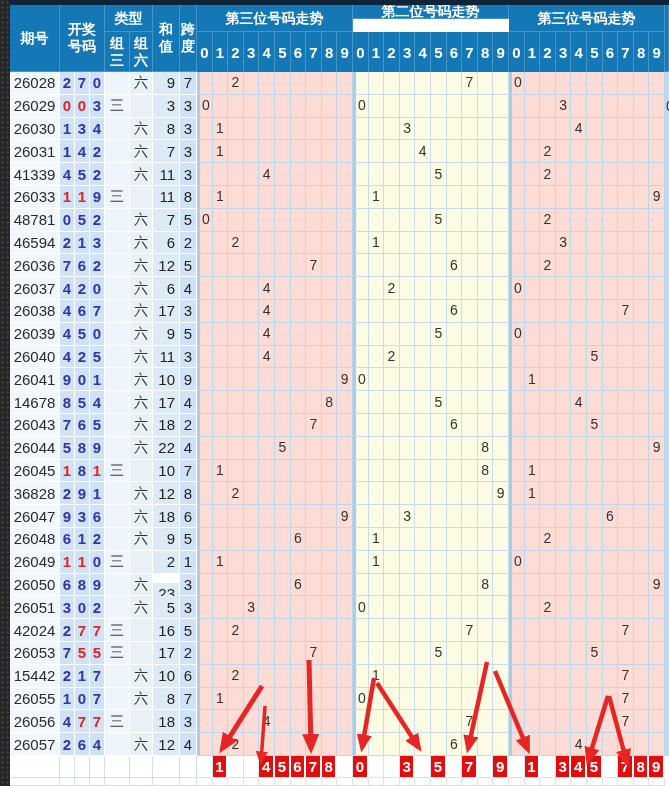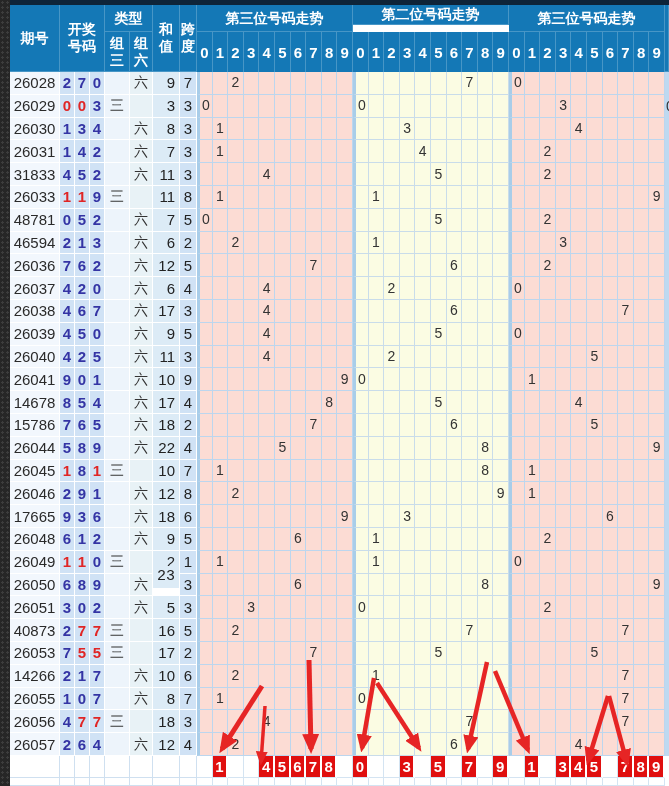--- a/index.html
+++ b/index.html
@@ -57,21 +57,21 @@
       <div class="cell hd-digit" style="left: 197px; top: 32px; width: 15.6px; height: 40px;">0</div>
       <div class="cell hd-digit" style="left: 212.6px; top: 32px; width: 15.6px; height: 40px;">1</div>
       <div class="cell hd-digit" style="left: 228.2px; top: 32px; width: 15.6px; height: 40px;">2</div>
       <div class="cell hd-digit" style="left: 243.8px; top: 32px; width: 15.6px; height: 40px;">3</div>
       <div class="cell hd-digit" style="left: 259.4px; top: 32px; width: 15.6px; height: 40px;">4</div>
       <div class="cell hd-digit" style="left: 275px; top: 32px; width: 15.6px; height: 40px;">5</div>
       <div class="cell hd-digit" style="left: 290.6px; top: 32px; width: 15.6px; height: 40px;">6</div>
       <div class="cell hd-digit" style="left: 306.2px; top: 32px; width: 15.6px; height: 40px;">7</div>
       <div class="cell hd-digit" style="left: 321.8px; top: 32px; width: 15.6px; height: 40px;">8</div>
       <div class="cell hd-digit" style="left: 337.4px; top: 32px; width: 15.6px; height: 40px;">9</div>
-      <div class="cell hd" style="left: 353px; top: 5px; width: 156px; height: 20px;">第二位号码走势</div>
+      <div class="cell hd" style="left: 353px; top: 5px; width: 156px; height: 14px;">第二位号码走势</div>
       <div class="cell hd-digit" style="left: 353px; top: 32px; width: 15.6px; height: 40px;">0</div>
       <div class="cell hd-digit" style="left: 368.6px; top: 32px; width: 15.6px; height: 40px;">1</div>
       <div class="cell hd-digit" style="left: 384.2px; top: 32px; width: 15.6px; height: 40px;">2</div>
       <div class="cell hd-digit" style="left: 399.8px; top: 32px; width: 15.6px; height: 40px;">3</div>
       <div class="cell hd-digit" style="left: 415.4px; top: 32px; width: 15.6px; height: 40px;">4</div>
       <div class="cell hd-digit" style="left: 431px; top: 32px; width: 15.6px; height: 40px;">5</div>
       <div class="cell hd-digit" style="left: 446.6px; top: 32px; width: 15.6px; height: 40px;">6</div>
       <div class="cell hd-digit" style="left: 462.2px; top: 32px; width: 15.6px; height: 40px;">7</div>
       <div class="cell hd-digit" style="left: 477.8px; top: 32px; width: 15.6px; height: 40px;">8</div>
       <div class="cell hd-digit" style="left: 493.4px; top: 32px; width: 15.6px; height: 40px;">9</div>
@@ -236,21 +236,21 @@
       <div class="cell tc p" style="left: 524.6px; top: 140.4px; width: 15.6px; height: 22.8px;"></div>
       <div class="cell tc p" style="left: 540.2px; top: 140.4px; width: 15.6px; height: 22.8px;">2</div>
       <div class="cell tc p" style="left: 555.8px; top: 140.4px; width: 15.6px; height: 22.8px;"></div>
       <div class="cell tc p" style="left: 571.4px; top: 140.4px; width: 15.6px; height: 22.8px;"></div>
       <div class="cell tc p" style="left: 587px; top: 140.4px; width: 15.6px; height: 22.8px;"></div>
       <div class="cell tc p" style="left: 602.6px; top: 140.4px; width: 15.6px; height: 22.8px;"></div>
       <div class="cell tc p" style="left: 618.2px; top: 140.4px; width: 15.6px; height: 22.8px;"></div>
       <div class="cell tc p" style="left: 633.8px; top: 140.4px; width: 15.6px; height: 22.8px;"></div>
       <div class="cell tc p" style="left: 649.4px; top: 140.4px; width: 15.6px; height: 22.8px;"></div>
       <div class="cell edge" style="left: 665px; top: 140.4px; width: 4px; height: 22.8px;"></div>
-      <div class="cell c-period" style="left: 10px; top: 163.2px; width: 50px; height: 22.8px;">31833</div>
+      <div class="cell c-period" style="left: 10px; top: 163.2px; width: 50px; height: 22.8px;">41339</div>
       <div class="cell c-digit" style="left: 60px; top: 163.2px; width: 15px; height: 22.8px;">4</div>
       <div class="cell c-digit" style="left: 75px; top: 163.2px; width: 15px; height: 22.8px;">5</div>
       <div class="cell c-digit" style="left: 90px; top: 163.2px; width: 15px; height: 22.8px;">2</div>
       <div class="cell c-zu3" style="left: 105px; top: 163.2px; width: 25px; height: 22.8px;"></div>
       <div class="cell c-zu6" style="left: 130px; top: 163.2px; width: 23px; height: 22.8px;">六</div>
       <div class="cell c-sum" style="left: 153px; top: 163.2px; width: 27px; height: 22.8px;">11</div>
       <div class="cell c-span" style="left: 180px; top: 163.2px; width: 17px; height: 22.8px;">3</div>
       <div class="cell tc p secstart" style="left: 197px; top: 163.2px; width: 15.6px; height: 22.8px;"></div>
       <div class="cell tc p" style="left: 212.6px; top: 163.2px; width: 15.6px; height: 22.8px;"></div>
       <div class="cell tc p" style="left: 228.2px; top: 163.2px; width: 15.6px; height: 22.8px;"></div>
@@ -665,21 +665,21 @@
       <div class="cell tc p" style="left: 524.6px; top: 391.2px; width: 15.6px; height: 22.8px;"></div>
       <div class="cell tc p" style="left: 540.2px; top: 391.2px; width: 15.6px; height: 22.8px;"></div>
       <div class="cell tc p" style="left: 555.8px; top: 391.2px; width: 15.6px; height: 22.8px;"></div>
       <div class="cell tc p" style="left: 571.4px; top: 391.2px; width: 15.6px; height: 22.8px;">4</div>
       <div class="cell tc p" style="left: 587px; top: 391.2px; width: 15.6px; height: 22.8px;"></div>
       <div class="cell tc p" style="left: 602.6px; top: 391.2px; width: 15.6px; height: 22.8px;"></div>
       <div class="cell tc p" style="left: 618.2px; top: 391.2px; width: 15.6px; height: 22.8px;"></div>
       <div class="cell tc p" style="left: 633.8px; top: 391.2px; width: 15.6px; height: 22.8px;"></div>
       <div class="cell tc p" style="left: 649.4px; top: 391.2px; width: 15.6px; height: 22.8px;"></div>
       <div class="cell edge" style="left: 665px; top: 391.2px; width: 4px; height: 22.8px;"></div>
-      <div class="cell c-period" style="left: 10px; top: 414px; width: 50px; height: 22.8px;">15786</div>
+      <div class="cell c-period" style="left: 10px; top: 414px; width: 50px; height: 22.8px;">26043</div>
       <div class="cell c-digit" style="left: 60px; top: 414px; width: 15px; height: 22.8px;">7</div>
       <div class="cell c-digit" style="left: 75px; top: 414px; width: 15px; height: 22.8px;">6</div>
       <div class="cell c-digit" style="left: 90px; top: 414px; width: 15px; height: 22.8px;">5</div>
       <div class="cell c-zu3" style="left: 105px; top: 414px; width: 25px; height: 22.8px;"></div>
       <div class="cell c-zu6" style="left: 130px; top: 414px; width: 23px; height: 22.8px;">六</div>
       <div class="cell c-sum" style="left: 153px; top: 414px; width: 27px; height: 22.8px;">18</div>
       <div class="cell c-span" style="left: 180px; top: 414px; width: 17px; height: 22.8px;">2</div>
       <div class="cell tc p secstart" style="left: 197px; top: 414px; width: 15.6px; height: 22.8px;"></div>
       <div class="cell tc p" style="left: 212.6px; top: 414px; width: 15.6px; height: 22.8px;"></div>
       <div class="cell tc p" style="left: 228.2px; top: 414px; width: 15.6px; height: 22.8px;"></div>
@@ -782,21 +782,21 @@
       <div class="cell tc p" style="left: 524.6px; top: 459.6px; width: 15.6px; height: 22.8px;">1</div>
       <div class="cell tc p" style="left: 540.2px; top: 459.6px; width: 15.6px; height: 22.8px;"></div>
       <div class="cell tc p" style="left: 555.8px; top: 459.6px; width: 15.6px; height: 22.8px;"></div>
       <div class="cell tc p" style="left: 571.4px; top: 459.6px; width: 15.6px; height: 22.8px;"></div>
       <div class="cell tc p" style="left: 587px; top: 459.6px; width: 15.6px; height: 22.8px;"></div>
       <div class="cell tc p" style="left: 602.6px; top: 459.6px; width: 15.6px; height: 22.8px;"></div>
       <div class="cell tc p" style="left: 618.2px; top: 459.6px; width: 15.6px; height: 22.8px;"></div>
       <div class="cell tc p" style="left: 633.8px; top: 459.6px; width: 15.6px; height: 22.8px;"></div>
       <div class="cell tc p" style="left: 649.4px; top: 459.6px; width: 15.6px; height: 22.8px;"></div>
       <div class="cell edge" style="left: 665px; top: 459.6px; width: 4px; height: 22.8px;"></div>
-      <div class="cell c-period" style="left: 10px; top: 482.4px; width: 50px; height: 22.8px;">26046</div>
+      <div class="cell c-period" style="left: 10px; top: 482.4px; width: 50px; height: 22.8px;">36828</div>
       <div class="cell c-digit" style="left: 60px; top: 482.4px; width: 15px; height: 22.8px;">2</div>
       <div class="cell c-digit" style="left: 75px; top: 482.4px; width: 15px; height: 22.8px;">9</div>
       <div class="cell c-digit" style="left: 90px; top: 482.4px; width: 15px; height: 22.8px;">1</div>
       <div class="cell c-zu3" style="left: 105px; top: 482.4px; width: 25px; height: 22.8px;"></div>
       <div class="cell c-zu6" style="left: 130px; top: 482.4px; width: 23px; height: 22.8px;">六</div>
       <div class="cell c-sum" style="left: 153px; top: 482.4px; width: 27px; height: 22.8px;">12</div>
       <div class="cell c-span" style="left: 180px; top: 482.4px; width: 17px; height: 22.8px;">8</div>
       <div class="cell tc p secstart" style="left: 197px; top: 482.4px; width: 15.6px; height: 22.8px;"></div>
       <div class="cell tc p" style="left: 212.6px; top: 482.4px; width: 15.6px; height: 22.8px;"></div>
       <div class="cell tc p" style="left: 228.2px; top: 482.4px; width: 15.6px; height: 22.8px;">2</div>
@@ -821,21 +821,21 @@
       <div class="cell tc p" style="left: 524.6px; top: 482.4px; width: 15.6px; height: 22.8px;">1</div>
       <div class="cell tc p" style="left: 540.2px; top: 482.4px; width: 15.6px; height: 22.8px;"></div>
       <div class="cell tc p" style="left: 555.8px; top: 482.4px; width: 15.6px; height: 22.8px;"></div>
       <div class="cell tc p" style="left: 571.4px; top: 482.4px; width: 15.6px; height: 22.8px;"></div>
       <div class="cell tc p" style="left: 587px; top: 482.4px; width: 15.6px; height: 22.8px;"></div>
       <div class="cell tc p" style="left: 602.6px; top: 482.4px; width: 15.6px; height: 22.8px;"></div>
       <div class="cell tc p" style="left: 618.2px; top: 482.4px; width: 15.6px; height: 22.8px;"></div>
       <div class="cell tc p" style="left: 633.8px; top: 482.4px; width: 15.6px; height: 22.8px;"></div>
       <div class="cell tc p" style="left: 649.4px; top: 482.4px; width: 15.6px; height: 22.8px;"></div>
       <div class="cell edge" style="left: 665px; top: 482.4px; width: 4px; height: 22.8px;"></div>
-      <div class="cell c-period" style="left: 10px; top: 505.2px; width: 50px; height: 22.8px;">17665</div>
+      <div class="cell c-period" style="left: 10px; top: 505.2px; width: 50px; height: 22.8px;">26047</div>
       <div class="cell c-digit" style="left: 60px; top: 505.2px; width: 15px; height: 22.8px;">9</div>
       <div class="cell c-digit" style="left: 75px; top: 505.2px; width: 15px; height: 22.8px;">3</div>
       <div class="cell c-digit" style="left: 90px; top: 505.2px; width: 15px; height: 22.8px;">6</div>
       <div class="cell c-zu3" style="left: 105px; top: 505.2px; width: 25px; height: 22.8px;"></div>
       <div class="cell c-zu6" style="left: 130px; top: 505.2px; width: 23px; height: 22.8px;">六</div>
       <div class="cell c-sum" style="left: 153px; top: 505.2px; width: 27px; height: 22.8px;">18</div>
       <div class="cell c-span" style="left: 180px; top: 505.2px; width: 17px; height: 22.8px;">6</div>
       <div class="cell tc p secstart" style="left: 197px; top: 505.2px; width: 15.6px; height: 22.8px;"></div>
       <div class="cell tc p" style="left: 212.6px; top: 505.2px; width: 15.6px; height: 22.8px;"></div>
       <div class="cell tc p" style="left: 228.2px; top: 505.2px; width: 15.6px; height: 22.8px;"></div>
@@ -944,21 +944,21 @@
       <div class="cell tc p" style="left: 618.2px; top: 550.8px; width: 15.6px; height: 22.8px;"></div>
       <div class="cell tc p" style="left: 633.8px; top: 550.8px; width: 15.6px; height: 22.8px;"></div>
       <div class="cell tc p" style="left: 649.4px; top: 550.8px; width: 15.6px; height: 22.8px;"></div>
       <div class="cell edge" style="left: 665px; top: 550.8px; width: 4px; height: 22.8px;"></div>
       <div class="cell c-period" style="left: 10px; top: 573.6px; width: 50px; height: 22.8px;">26050</div>
       <div class="cell c-digit" style="left: 60px; top: 573.6px; width: 15px; height: 22.8px;">6</div>
       <div class="cell c-digit" style="left: 75px; top: 573.6px; width: 15px; height: 22.8px;">8</div>
       <div class="cell c-digit" style="left: 90px; top: 573.6px; width: 15px; height: 22.8px;">9</div>
       <div class="cell c-zu3" style="left: 105px; top: 573.6px; width: 25px; height: 22.8px;"></div>
       <div class="cell c-zu6" style="left: 130px; top: 573.6px; width: 23px; height: 22.8px;">六</div>
-      <div class="cell c-sum" style="left: 153px; top: 566px; width: 27px; height: 22.8px; font-family: Liberation Mono, monospace;">23</div>
+      <div class="cell c-sum" style="left: 153px; top: 583px; width: 27px; height: 22.8px;">23</div>
       <div class="cell c-span" style="left: 180px; top: 573.6px; width: 17px; height: 22.8px;">3</div>
       <div class="cell tc p secstart" style="left: 197px; top: 573.6px; width: 15.6px; height: 22.8px;"></div>
       <div class="cell tc p" style="left: 212.6px; top: 573.6px; width: 15.6px; height: 22.8px;"></div>
       <div class="cell tc p" style="left: 228.2px; top: 573.6px; width: 15.6px; height: 22.8px;"></div>
       <div class="cell tc p" style="left: 243.8px; top: 573.6px; width: 15.6px; height: 22.8px;"></div>
       <div class="cell tc p" style="left: 259.4px; top: 573.6px; width: 15.6px; height: 22.8px;"></div>
       <div class="cell tc p" style="left: 275px; top: 573.6px; width: 15.6px; height: 22.8px;"></div>
       <div class="cell tc p" style="left: 290.6px; top: 573.6px; width: 15.6px; height: 22.8px;">6</div>
       <div class="cell tc p" style="left: 306.2px; top: 573.6px; width: 15.6px; height: 22.8px;"></div>
       <div class="cell tc p" style="left: 321.8px; top: 573.6px; width: 15.6px; height: 22.8px;"></div>
@@ -1016,21 +1016,21 @@
       <div class="cell tc p" style="left: 524.6px; top: 596.4px; width: 15.6px; height: 22.8px;"></div>
       <div class="cell tc p" style="left: 540.2px; top: 596.4px; width: 15.6px; height: 22.8px;">2</div>
       <div class="cell tc p" style="left: 555.8px; top: 596.4px; width: 15.6px; height: 22.8px;"></div>
       <div class="cell tc p" style="left: 571.4px; top: 596.4px; width: 15.6px; height: 22.8px;"></div>
       <div class="cell tc p" style="left: 587px; top: 596.4px; width: 15.6px; height: 22.8px;"></div>
       <div class="cell tc p" style="left: 602.6px; top: 596.4px; width: 15.6px; height: 22.8px;"></div>
       <div class="cell tc p" style="left: 618.2px; top: 596.4px; width: 15.6px; height: 22.8px;"></div>
       <div class="cell tc p" style="left: 633.8px; top: 596.4px; width: 15.6px; height: 22.8px;"></div>
       <div class="cell tc p" style="left: 649.4px; top: 596.4px; width: 15.6px; height: 22.8px;"></div>
       <div class="cell edge" style="left: 665px; top: 596.4px; width: 4px; height: 22.8px;"></div>
-      <div class="cell c-period" style="left: 10px; top: 619.2px; width: 50px; height: 22.8px;">40873</div>
+      <div class="cell c-period" style="left: 10px; top: 619.2px; width: 50px; height: 22.8px;">42024</div>
       <div class="cell c-digit" style="left: 60px; top: 619.2px; width: 15px; height: 22.8px;">2</div>
       <div class="cell c-digit red" style="left: 75px; top: 619.2px; width: 15px; height: 22.8px;">7</div>
       <div class="cell c-digit red" style="left: 90px; top: 619.2px; width: 15px; height: 22.8px;">7</div>
       <div class="cell c-zu3" style="left: 105px; top: 619.2px; width: 25px; height: 22.8px;">三</div>
       <div class="cell c-zu6" style="left: 130px; top: 619.2px; width: 23px; height: 22.8px;"></div>
       <div class="cell c-sum" style="left: 153px; top: 619.2px; width: 27px; height: 22.8px;">16</div>
       <div class="cell c-span" style="left: 180px; top: 619.2px; width: 17px; height: 22.8px;">5</div>
       <div class="cell tc p secstart" style="left: 197px; top: 619.2px; width: 15.6px; height: 22.8px;"></div>
       <div class="cell tc p" style="left: 212.6px; top: 619.2px; width: 15.6px; height: 22.8px;"></div>
       <div class="cell tc p" style="left: 228.2px; top: 619.2px; width: 15.6px; height: 22.8px;">2</div>
@@ -1094,21 +1094,21 @@
       <div class="cell tc p" style="left: 524.6px; top: 642px; width: 15.6px; height: 22.8px;"></div>
       <div class="cell tc p" style="left: 540.2px; top: 642px; width: 15.6px; height: 22.8px;"></div>
       <div class="cell tc p" style="left: 555.8px; top: 642px; width: 15.6px; height: 22.8px;"></div>
       <div class="cell tc p" style="left: 571.4px; top: 642px; width: 15.6px; height: 22.8px;"></div>
       <div class="cell tc p" style="left: 587px; top: 642px; width: 15.6px; height: 22.8px;">5</div>
       <div class="cell tc p" style="left: 602.6px; top: 642px; width: 15.6px; height: 22.8px;"></div>
       <div class="cell tc p" style="left: 618.2px; top: 642px; width: 15.6px; height: 22.8px;"></div>
       <div class="cell tc p" style="left: 633.8px; top: 642px; width: 15.6px; height: 22.8px;"></div>
       <div class="cell tc p" style="left: 649.4px; top: 642px; width: 15.6px; height: 22.8px;"></div>
       <div class="cell edge" style="left: 665px; top: 642px; width: 4px; height: 22.8px;"></div>
-      <div class="cell c-period" style="left: 10px; top: 664.8px; width: 50px; height: 22.8px;">14266</div>
+      <div class="cell c-period" style="left: 10px; top: 664.8px; width: 50px; height: 22.8px;">15442</div>
       <div class="cell c-digit" style="left: 60px; top: 664.8px; width: 15px; height: 22.8px;">2</div>
       <div class="cell c-digit" style="left: 75px; top: 664.8px; width: 15px; height: 22.8px;">1</div>
       <div class="cell c-digit" style="left: 90px; top: 664.8px; width: 15px; height: 22.8px;">7</div>
       <div class="cell c-zu3" style="left: 105px; top: 664.8px; width: 25px; height: 22.8px;"></div>
       <div class="cell c-zu6" style="left: 130px; top: 664.8px; width: 23px; height: 22.8px;">六</div>
       <div class="cell c-sum" style="left: 153px; top: 664.8px; width: 27px; height: 22.8px;">10</div>
       <div class="cell c-span" style="left: 180px; top: 664.8px; width: 17px; height: 22.8px;">6</div>
       <div class="cell tc p secstart" style="left: 197px; top: 664.8px; width: 15.6px; height: 22.8px;"></div>
       <div class="cell tc p" style="left: 212.6px; top: 664.8px; width: 15.6px; height: 22.8px;"></div>
       <div class="cell tc p" style="left: 228.2px; top: 664.8px; width: 15.6px; height: 22.8px;">2</div>

